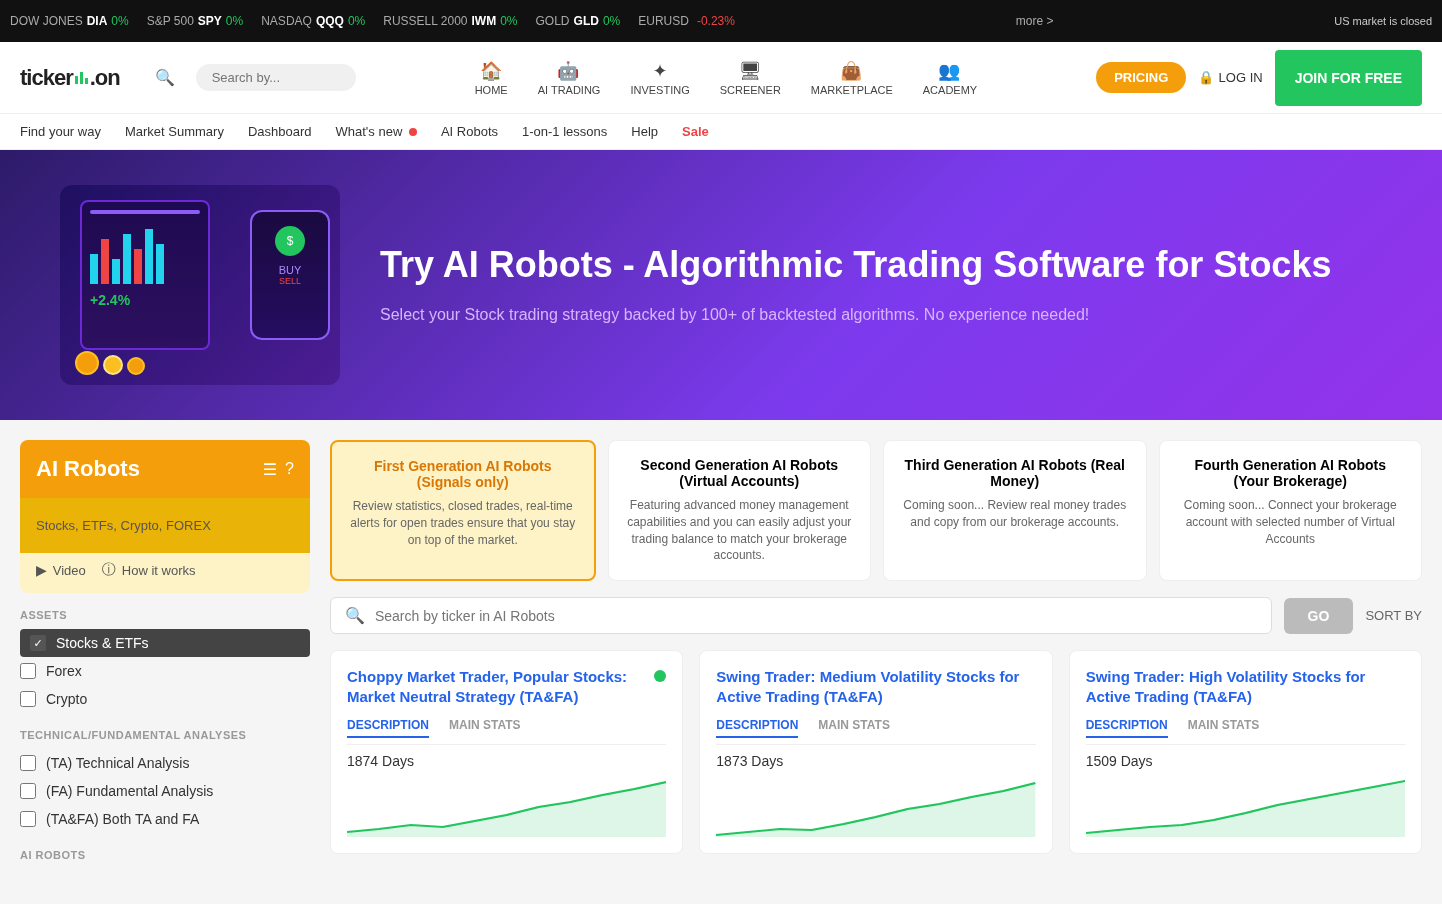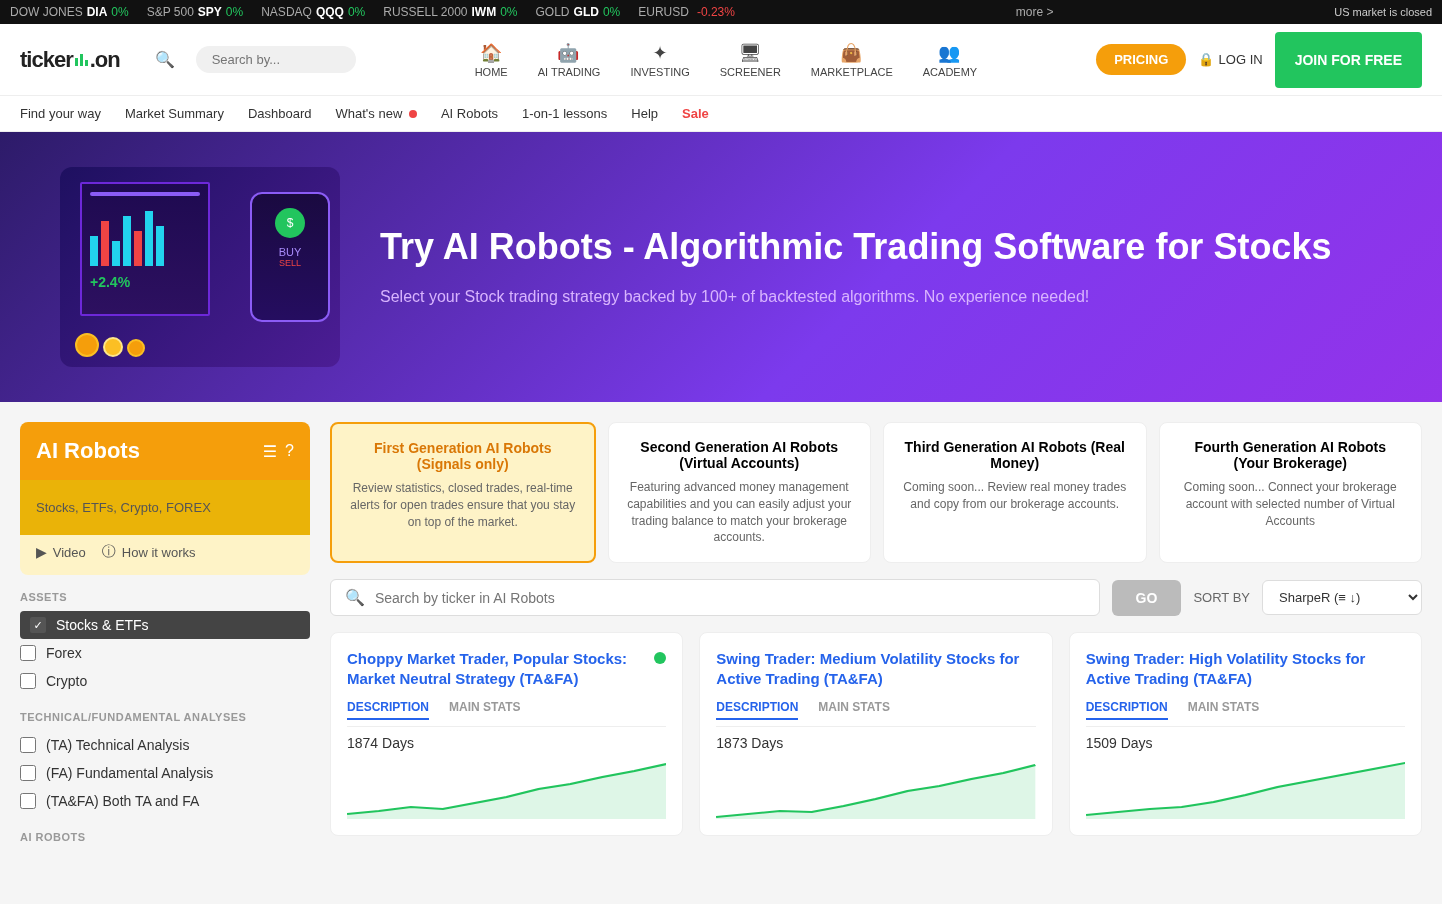--- a/index.html
+++ b/index.html
@@ -6,21 +6,21 @@
     body { font-family: Arial, sans-serif; font-size: 14px; background: #f5f5f5; }
 
     
     #ticker-bar {
       background: #111;
       color: #fff;
       display: flex;
       align-items: center;
       justify-content: space-between;
       padding: 0 10px;
-      height: 24px;
+      height: 42px;
       font-size: 12px;
     }
     #ticker-bar .tickers { display: flex; gap: 18px; }
     #ticker-bar .ticker-item { display: flex; gap: 4px; align-items: center; }
     #ticker-bar .ticker-item .name { color: #aaa; }
     #ticker-bar .ticker-item .symbol { color: #fff; font-weight: bold; }
     #ticker-bar .ticker-item .change.positive { color: #22c55e; }
     #ticker-bar .ticker-item .change.negative { color: #ef4444; }
     #ticker-bar .more { color: #aaa; font-size: 12px; cursor: pointer; }
     #ticker-bar .market-status { color: #ccc; font-size: 11px; }
@@ -479,21 +479,21 @@
   </span>
   <span class="sec-nav-item">AI Robots</span>
   <span class="sec-nav-item">1-on-1 lessons</span>
   <span class="sec-nav-item">Help</span>
   <span class="sec-nav-item sale">Sale</span>
 </nav>
 
 <div id="hero">
   <div id="hero-image">
 
-    <div class="screen" style="position:absolute;left:20px;top:15px;width:130px;height:134px;background:linear-gradient(180deg,#1e0a50,#2d1060);border-radius:2px;border:2px solid #6d28d9;">
+    <div class="screen" style="position:absolute;left:20px;top:15px;width:130px;height:150px;background:linear-gradient(180deg,#1e0a50,#2d1060);border-radius:8px;border:2px solid #6d28d9;">
       <div style="padding:8px;">
         <div style="width:100%;height:4px;background:#8b5cf6;border-radius:2px;margin-bottom:6px;"></div>
         <div style="display:flex;gap:3px;align-items:flex-end;height:60px;margin-top:10px;">
           <div style="width:8px;background:#22d3ee;height:30px;"></div>
           <div style="width:8px;background:#ef4444;height:45px;"></div>
           <div style="width:8px;background:#22d3ee;height:25px;"></div>
           <div style="width:8px;background:#22d3ee;height:50px;"></div>
           <div style="width:8px;background:#ef4444;height:35px;"></div>
           <div style="width:8px;background:#22d3ee;height:55px;"></div>
           <div style="width:8px;background:#22d3ee;height:40px;"></div>
@@ -601,26 +601,20 @@
       </div>
     </div>
 
     <div id="search-sort-row">
       <div id="robot-search-wrap">
         <span style="color:#aaa;font-size:16px;">🔍</span>
         <input type="text" id="robot-search" placeholder="Search by ticker in AI Robots" style="">
       </div>
       <button id="go-btn">GO</button>
       <span id="sort-by-label">SORT BY</span>
-      <select id="sort-select">
-        <option>SharpeR (≡ ↓)</option>
-        <option>Performance</option>
-        <option>Win Rate</option>
-        <option>Newest</option>
-      </select>
     </div>
 
     <div id="robot-cards">
 
       <div class="robot-card">
         <div class="robot-card-title">
           <span>Choppy Market Trader, Popular Stocks: Market Neutral Strategy (TA&amp;FA)</span>
           <span class="live-dot"></span>
         </div>
         <div class="robot-card-tabs">

